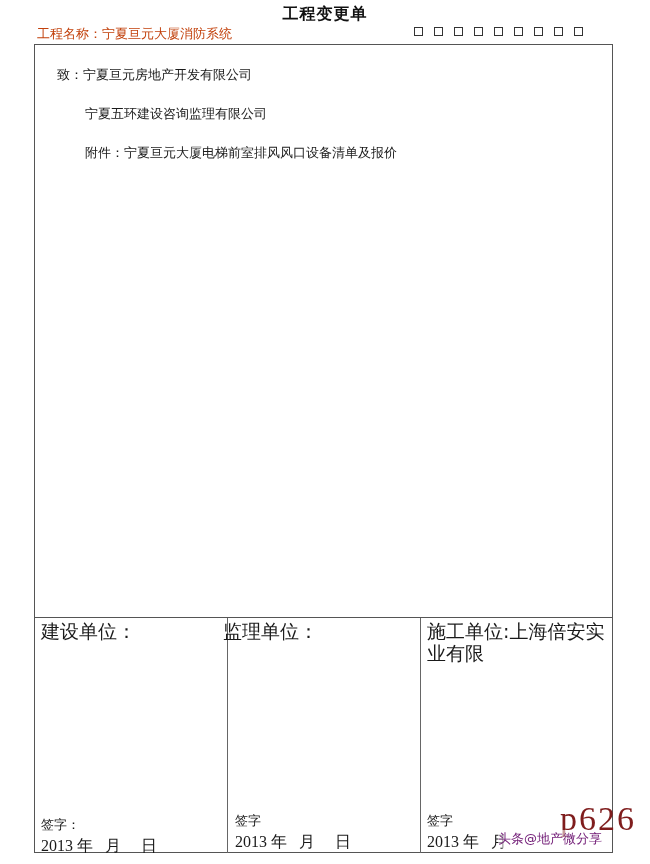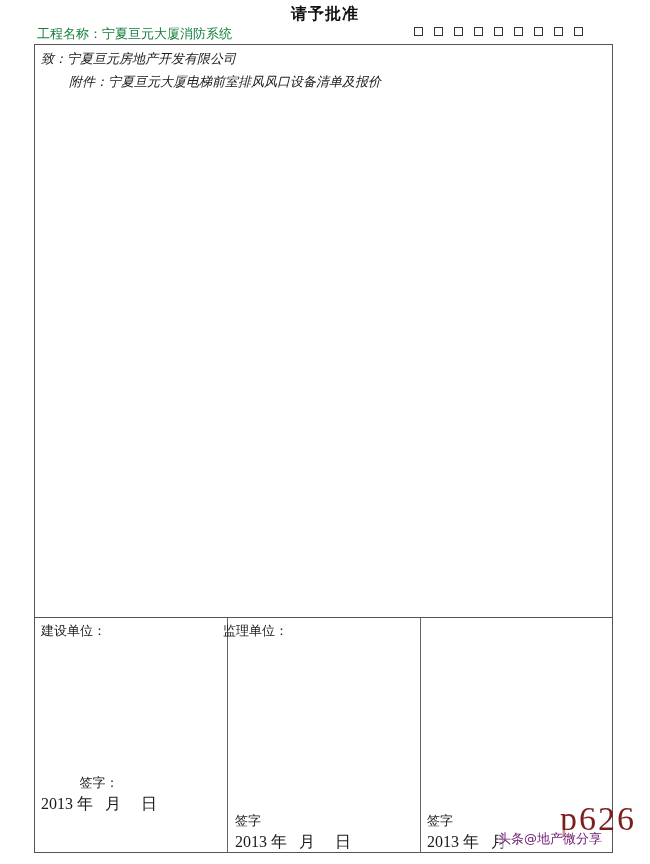--- a/index.html
+++ b/index.html
@@ -24,21 +24,21 @@
       font-size: 16px;
       font-weight: bold;
       letter-spacing: 1px;
       color: #111;
     }
     .project-line {
       position: absolute;
       left: 37px;
       top: 25px;
       font-size: 13px;
-      color: #15803d;
+      color: #c2410c;
     }
     .checkbox-row {
       position: absolute;
       left: 414px;
       top: 27px;
       display: flex;
       gap: 11px;
     }
     .checkbox {
       width: 9px;
@@ -59,22 +59,21 @@
     .body-text {
       position: absolute;
       left: 40px;
       top: 47px;
       width: 570px;
       font-size: 13px;
       line-height: 22px;
       color: #1a1a1a;
     }
     .body-text p {
-      margin: 1px;
-      font-style: italic;
+      margin: 17px;
     }
     .indent {
       padding-left: 28px;
     }
     .u {
       text-decoration: underline;
       text-underline-offset: 2px;
     }
     .divider-h {
       position: absolute;
@@ -87,21 +86,21 @@
     .divider-v {
       position: absolute;
       top: 618px;
       width: 0;
       height: 235px;
       border-left: 1.5px solid #666;
     }
     .cell {
       position: absolute;
       top: 620px;
-      font-size: 13px;
+      font-size: 19px;
       line-height: 22px;
       color: #1a1a1a;
     }
     .cell-label {
       display: block;
     }
     .sign {
       position: absolute;
       font-size: 13px;
       line-height: 21px;
@@ -130,21 +129,21 @@
       top: 800px;
       font-family: "Liberation Serif", serif;
       font-size: 34px;
       color: #7f1d1d;
       letter-spacing: 2px;
     }
   </style>
 </head>
 <body>
 
-<div class="doc-title">请予批准</div>
+<div class="doc-title">工程变更单</div>
 
 <div class="project-line">
   <span>工程名称：</span><span>宁夏亘元大厦消防系统</span>
 </div>
 
 <div class="checkbox-row">
   <div class="checkbox"></div>
   <div class="checkbox"></div>
   <div class="checkbox"></div>
   <div class="checkbox"></div>
@@ -152,44 +151,46 @@
   <div class="checkbox"></div>
   <div class="checkbox"></div>
   <div class="checkbox"></div>
   <div class="checkbox"></div>
 </div>
 
 <div class="frame"></div>
 
 <div class="body-text">
   <p><span>致：</span><span>宁夏亘元房地产开发有限公司</span></p>
+  <p class="indent"><span>宁夏五环建设咨询监理有限公司</span></p>
   <p class="indent"><span>附件：宁夏亘元大厦电梯前室排风风口设备清单及报价</span></p>
 </div>
 
 <div class="divider-h"></div>
 <div class="divider-v" style="left:227px;"></div>
 <div class="divider-v" style="left:420px;"></div>
 
 <div class="cell" style="left:41px;">
   <span class="cell-label">建设单位：</span>
 </div>
-<div class="sign" style="left:41px; top:772px;text-align:center;">
+<div class="sign" style="left:41px; top:814px;">
   <div>签字：</div>
   <div class="date-line"><span>2013</span> <span class="cn">年</span>   <span class="cn">月</span>     <span class="cn">日</span></div>
 </div>
 
 <div class="cell" style="left:223px;">
   <span class="cell-label">监理单位：</span>
 </div>
 <div class="sign" style="left:235px; top:810px;">
   <div>签字</div>
   <div class="date-line"><span>2013</span> <span class="cn">年</span>   <span class="cn">月</span>     <span class="cn">日</span></div>
 </div>
 
 <div class="cell" style="left:427px; width:184px;">
+  <span class="cell-label">施工单位:上海倍安实业有限</span>
 </div>
 <div class="sign" style="left:427px; top:810px;">
   <div>签字</div>
   <div class="date-line"><span>2013</span> <span class="cn">年</span>   <span class="cn">月</span></div>
 </div>
 
 <div class="watermark-faint">p626</div>
 <div class="watermark">头条@地产微分享</div>
 
 </body></html>

